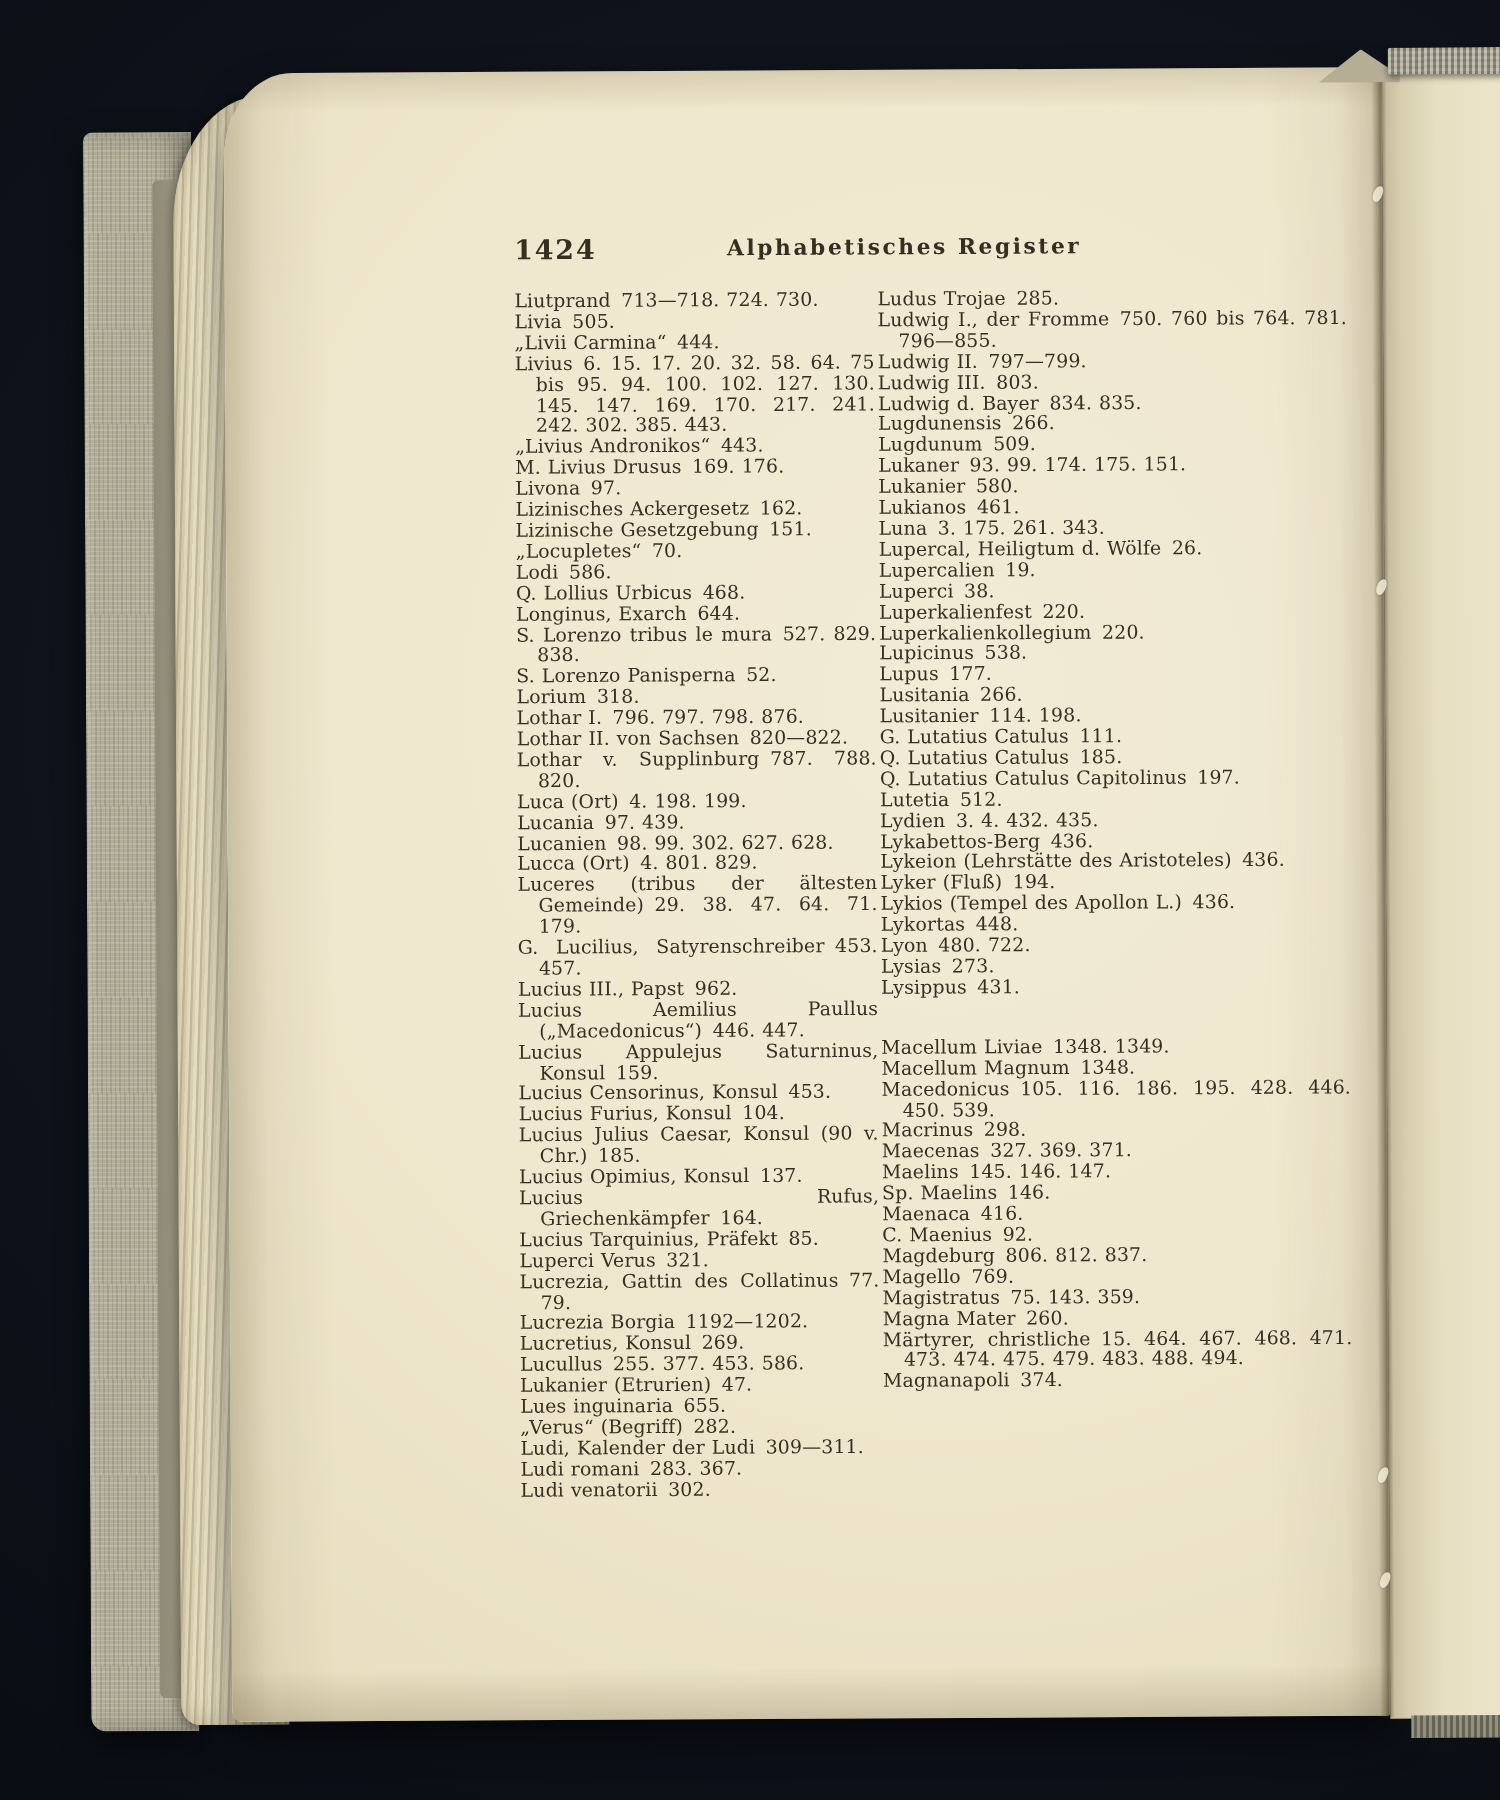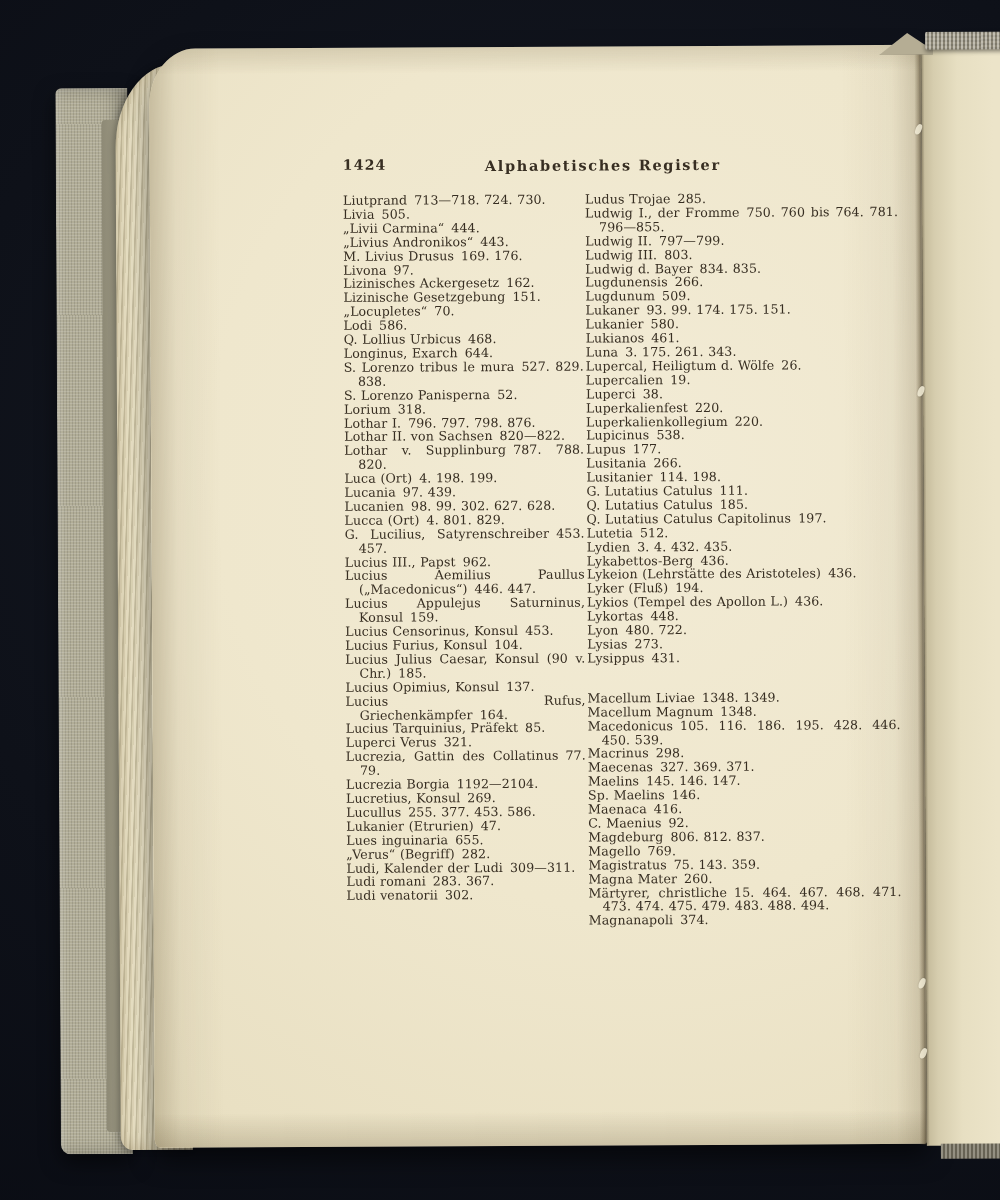--- a/index.html
+++ b/index.html
@@ -43,21 +43,21 @@
          background-image:repeating-linear-gradient(90deg, rgba(255,255,255,.32) 0 2px, rgba(0,0,0,.16) 2px 4px),
                           repeating-linear-gradient(0deg, rgba(0,0,0,.10) 0 2px, transparent 2px 4px);
          box-shadow:0 2px 4px rgba(0,0,0,.45);}
   .binding-fold{position:absolute;left:882px;top:35px;width:54px;height:22px;background:#b5ad94;
          clip-path:polygon(0 100%, 52% 0, 100% 80%, 100% 100%);box-shadow:0 1px 2px rgba(0,0,0,.3);}
   .board-edge{position:absolute;left:938px;top:1146px;width:72px;height:15px;background:#7d7866;
          background-image:repeating-linear-gradient(90deg, rgba(255,255,255,.18) 0 2px, rgba(0,0,0,.18) 2px 4px);}
 
   .content{position:absolute;left:345px;top:156px;width:556px;color:#372e22;}
   .header-row{position:relative;height:36px;}
-  .pagenum{position:absolute;left:0;top:0;font-size:14px;font-weight:700;letter-spacing:1.2px;}
+  .pagenum{position:absolute;left:0;top:0;font-size:18px;font-weight:700;letter-spacing:1.2px;}
   .title{position:absolute;left:142px;top:1px;font-size:14.5px;font-weight:700;letter-spacing:1.7px;}
 
   .col{position:absolute;top:37px;font-size:12.6px;line-height:13.9px;text-align:justify;
        letter-spacing:0.1px;word-spacing:0.5px;}
   #col-left{left:0;width:240px;}
   #col-right{left:242px;width:313px;}
   .idx-section + .idx-section{margin-top:26px;}
   .entry{padding-left:14px;text-indent:-14px;}
   .pages{margin-left:7px;}
 </style>
@@ -86,52 +86,54 @@
     <div class="content">
       <div class="header-row">
         <span class="pagenum">1424</span>
         <span class="title">Alphabetisches Register</span>
       </div>
       <div class="col" id="col-left">
           <div class="idx-section">
             <div class="entry"><span class="term">Liutprand</span><span class="pages">713—718. 724. 730.</span></div>
             <div class="entry"><span class="term">Livia</span><span class="pages">505.</span></div>
             <div class="entry"><span class="term">„Livii Carmina“</span><span class="pages">444.</span></div>
+            <div class="entry"><span class="term">Livius</span><span class="pages">6. 15. 17. 20. 32. 58. 64. 75 bis 95. 94. 100. 102. 127. 130. 145. 147. 169. 170. 217. 241. 242. 302. 385. 443.</span></div>
             <div class="entry"><span class="term">„Livius Andronikos“</span><span class="pages">443.</span></div>
             <div class="entry"><span class="term">M. Livius Drusus</span><span class="pages">169. 176.</span></div>
             <div class="entry"><span class="term">Livona</span><span class="pages">97.</span></div>
             <div class="entry"><span class="term">Lizinisches Ackergesetz</span><span class="pages">162.</span></div>
             <div class="entry"><span class="term">Lizinische Gesetzgebung</span><span class="pages">151.</span></div>
             <div class="entry"><span class="term">„Locupletes“</span><span class="pages">70.</span></div>
             <div class="entry"><span class="term">Lodi</span><span class="pages">586.</span></div>
             <div class="entry"><span class="term">Q. Lollius Urbicus</span><span class="pages">468.</span></div>
             <div class="entry"><span class="term">Longinus, Exarch</span><span class="pages">644.</span></div>
             <div class="entry"><span class="term">S. Lorenzo tribus le mura</span><span class="pages">527. 829. 838.</span></div>
             <div class="entry"><span class="term">S. Lorenzo Panisperna</span><span class="pages">52.</span></div>
             <div class="entry"><span class="term">Lorium</span><span class="pages">318.</span></div>
             <div class="entry"><span class="term">Lothar I.</span><span class="pages">796. 797. 798. 876.</span></div>
             <div class="entry"><span class="term">Lothar II. von Sachsen</span><span class="pages">820—822.</span></div>
             <div class="entry"><span class="term">Lothar v. Supplinburg</span><span class="pages">787. 788. 820.</span></div>
             <div class="entry"><span class="term">Luca (Ort)</span><span class="pages">4. 198. 199.</span></div>
             <div class="entry"><span class="term">Lucania</span><span class="pages">97. 439.</span></div>
             <div class="entry"><span class="term">Lucanien</span><span class="pages">98. 99. 302. 627. 628.</span></div>
             <div class="entry"><span class="term">Lucca (Ort)</span><span class="pages">4. 801. 829.</span></div>
+            <div class="entry"><span class="term">Luceres (tribus der ältesten Gemeinde)</span><span class="pages">29. 38. 47. 64. 71. 179.</span></div>
             <div class="entry"><span class="term">G. Lucilius, Satyrenschreiber</span><span class="pages">453. 457.</span></div>
             <div class="entry"><span class="term">Lucius III., Papst</span><span class="pages">962.</span></div>
             <div class="entry"><span class="term">Lucius Aemilius Paullus („Macedonicus“)</span><span class="pages">446. 447.</span></div>
             <div class="entry"><span class="term">Lucius Appulejus Saturninus, Konsul</span><span class="pages">159.</span></div>
             <div class="entry"><span class="term">Lucius Censorinus, Konsul</span><span class="pages">453.</span></div>
             <div class="entry"><span class="term">Lucius Furius, Konsul</span><span class="pages">104.</span></div>
             <div class="entry"><span class="term">Lucius Julius Caesar, Konsul (90 v. Chr.)</span><span class="pages">185.</span></div>
             <div class="entry"><span class="term">Lucius Opimius, Konsul</span><span class="pages">137.</span></div>
             <div class="entry"><span class="term">Lucius Rufus, Griechenkämpfer</span><span class="pages">164.</span></div>
             <div class="entry"><span class="term">Lucius Tarquinius, Präfekt</span><span class="pages">85.</span></div>
             <div class="entry"><span class="term">Luperci Verus</span><span class="pages">321.</span></div>
             <div class="entry"><span class="term">Lucrezia, Gattin des Collatinus</span><span class="pages">77. 79.</span></div>
-            <div class="entry"><span class="term">Lucrezia Borgia</span><span class="pages">1192—2104.</span></div>
+            <div class="entry"><span class="term">Lucrezia Borgia</span><span class="pages">1192—1202.</span></div>
             <div class="entry"><span class="term">Lucretius, Konsul</span><span class="pages">269.</span></div>
             <div class="entry"><span class="term">Lucullus</span><span class="pages">255. 377. 453. 586.</span></div>
             <div class="entry"><span class="term">Lukanier (Etrurien)</span><span class="pages">47.</span></div>
             <div class="entry"><span class="term">Lues inguinaria</span><span class="pages">655.</span></div>
             <div class="entry"><span class="term">„Verus“ (Begriff)</span><span class="pages">282.</span></div>
             <div class="entry"><span class="term">Ludi, Kalender der Ludi</span><span class="pages">309—311.</span></div>
             <div class="entry"><span class="term">Ludi romani</span><span class="pages">283. 367.</span></div>
             <div class="entry"><span class="term">Ludi venatorii</span><span class="pages">302.</span></div>
           </div>
         </div>

